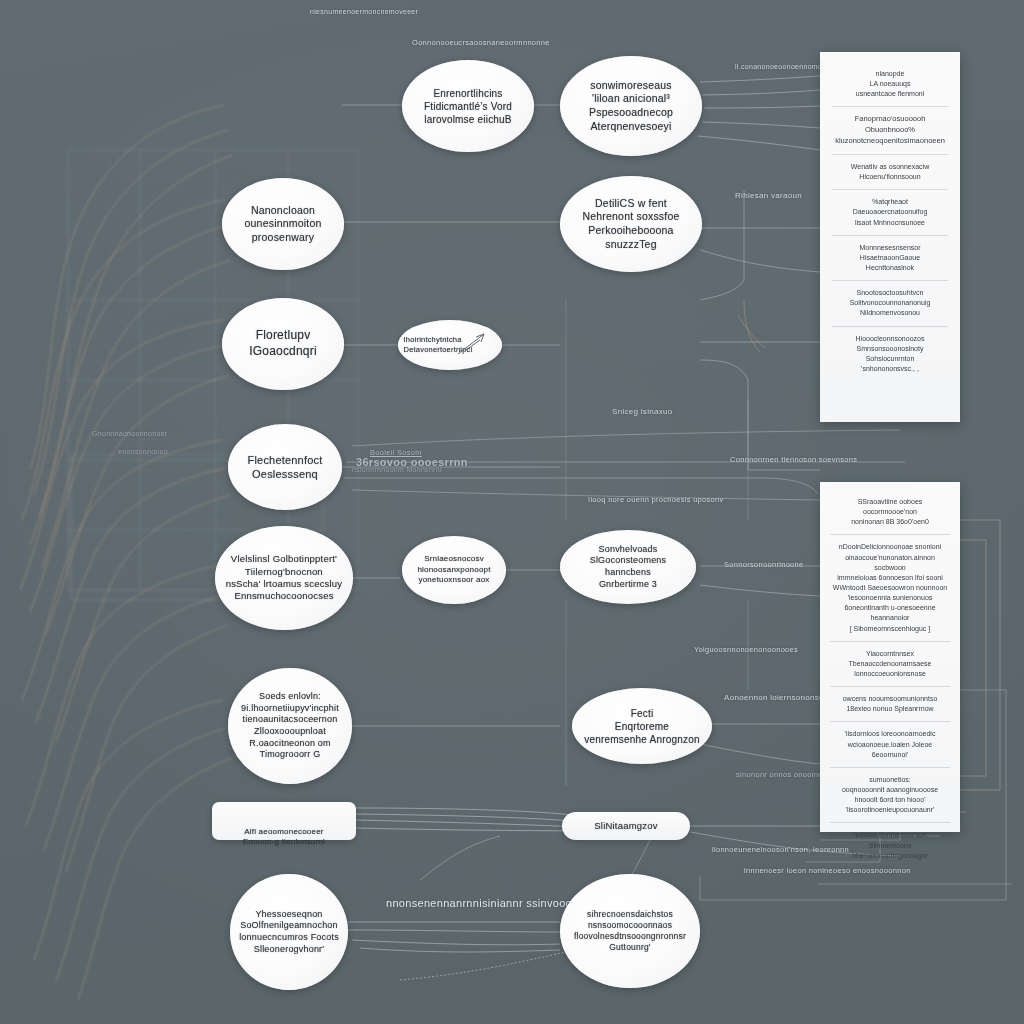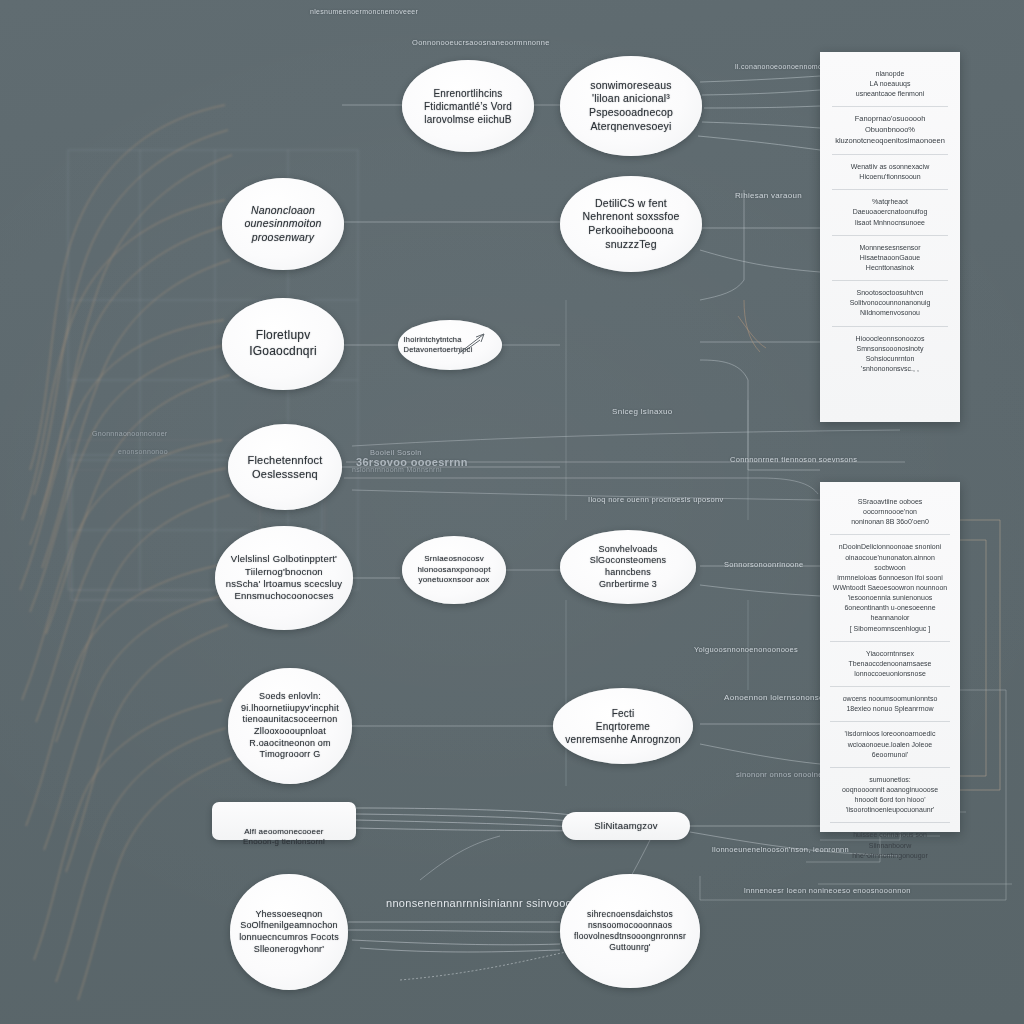--- a/index.html
+++ b/index.html
@@ -231,37 +231,37 @@
   </svg>
 
   <div class="elabel" style="left:310px;top:8px;font-size:7px;">nlesnumeenoermoncnemoveeer</div>
   <div class="elabel" style="left:412px;top:38px;font-size:7.5px;">Oonnonooeucrsaoosnaneoormnnonne</div>
   <div class="elabel" style="left:735px;top:63px;font-size:7px;">ll.conanonoeoonoennomonrseononnonnon</div>
   <div class="elabel" style="left:735px;top:190px;font-size:8px;line-height:1.5;text-align:center;">Rihiesan
 varaoun</div>
   <div class="elabel" style="left:612px;top:406px;font-size:8px;line-height:1.5;text-align:center;">Sniceg
 lsinaxuo</div>
   <div class="elabel dark" style="left:356px;top:456px;font-size:11px;font-weight:bold;">36rsovoo oooesrrnn</div>
-  <div class="elabel dark" style="left:370px;top:448px;font-size:7.5px;">Booieil Sosoln</div>
+  <div class="elabel dark" style="left:370px;top:448px;font-size:7.5px;text-decoration:underline;">Booieil Sosoln</div>
   <div class="elabel dark" style="left:352px;top:466px;font-size:7px;opacity:.7;">nsionnrnnoonm  Monnsnrni</div>
   <div class="elabel" style="left:730px;top:455px;font-size:7.5px;">Connnonrnen tiennoson soevnsons</div>
   <div class="elabel" style="left:588px;top:495px;font-size:7.5px;">Ilooq nore ouenn procnoesis uposonv</div>
   <div class="elabel" style="left:694px;top:645px;font-size:7.5px;">Yolguoosnnonoenonoonooes</div>
   <div class="elabel" style="left:724px;top:560px;font-size:7.5px;">Sonnorsonoonrinoone</div>
   <div class="elabel" style="left:724px;top:692px;font-size:8px;line-height:1.5;text-align:center;">Aonoennon
 loiernsononse</div>
   <div class="elabel dark" style="left:736px;top:770px;font-size:7.5px;">sinononr  onnos  onooine</div>
   <div class="elabel" style="left:712px;top:845px;font-size:7.5px;">llonnoeunenelnooson'nson, ieonronnn</div>
   <div class="elabel bright" style="left:386px;top:897px;font-size:11px;">nnonsenennanrnnisiniannr ssinvooo</div>
-  <div class="elabel" style="left:744px;top:866px;font-size:7.5px;margin-top:20px;">lnnnenoesr loeon nonineoeso enoosnooonnon</div>
+  <div class="elabel" style="left:744px;top:866px;font-size:7.5px;">lnnnenoesr loeon nonineoeso enoosnooonnon</div>
   <div class="elabel dark" style="left:92px;top:430px;font-size:7px;opacity:.8;">Gnonnnaonoonnonoer</div>
   <div class="elabel dark" style="left:118px;top:448px;font-size:7px;opacity:.7;">enonsonnonoo</div>
 
 
-  <div class="node ell" style="left:222px;top:178px;width:122px;height:92px;font-style:italic;">
+  <div class="node ell" style="left:222px;top:178px;width:122px;height:92px;">
     <span class="txt" style="font-size:10.5px;">Nanoncloaon
 ounesinnmoiton
 proosenwary</span>
   </div>
 
   <div class="node ell" style="left:222px;top:298px;width:122px;height:92px;">
     <span class="txt" style="font-size:12px;">Floretlupv
 IGoaocdnqri</span>
   </div>
 
@@ -336,21 +336,21 @@
 snuzzzTeg</span>
   </div>
 
 
   <div class="node ell" style="left:560px;top:530px;width:136px;height:74px;">
     <span class="txt" style="font-size:9px;">Sonvhelvoads
 SlGoconsteomens hanncbens
 Gnrbertirme 3</span>
   </div>
 
-  <div class="node ell" style="left:553px;top:688px;width:140px;height:76px;">
+  <div class="node ell" style="left:572px;top:688px;width:140px;height:76px;">
     <span class="txt" style="font-size:10px;">Fecti
 Enqrtoreme
 venremsenhe Anrognzon</span>
   </div>
 
   <div class="node pill" style="left:562px;top:812px;width:128px;height:28px;">
     <span class="txt" style="font-size:9.5px;">SliNitaamgzov</span>
   </div>
 
   <div class="node ell" style="left:560px;top:874px;width:140px;height:114px;">

